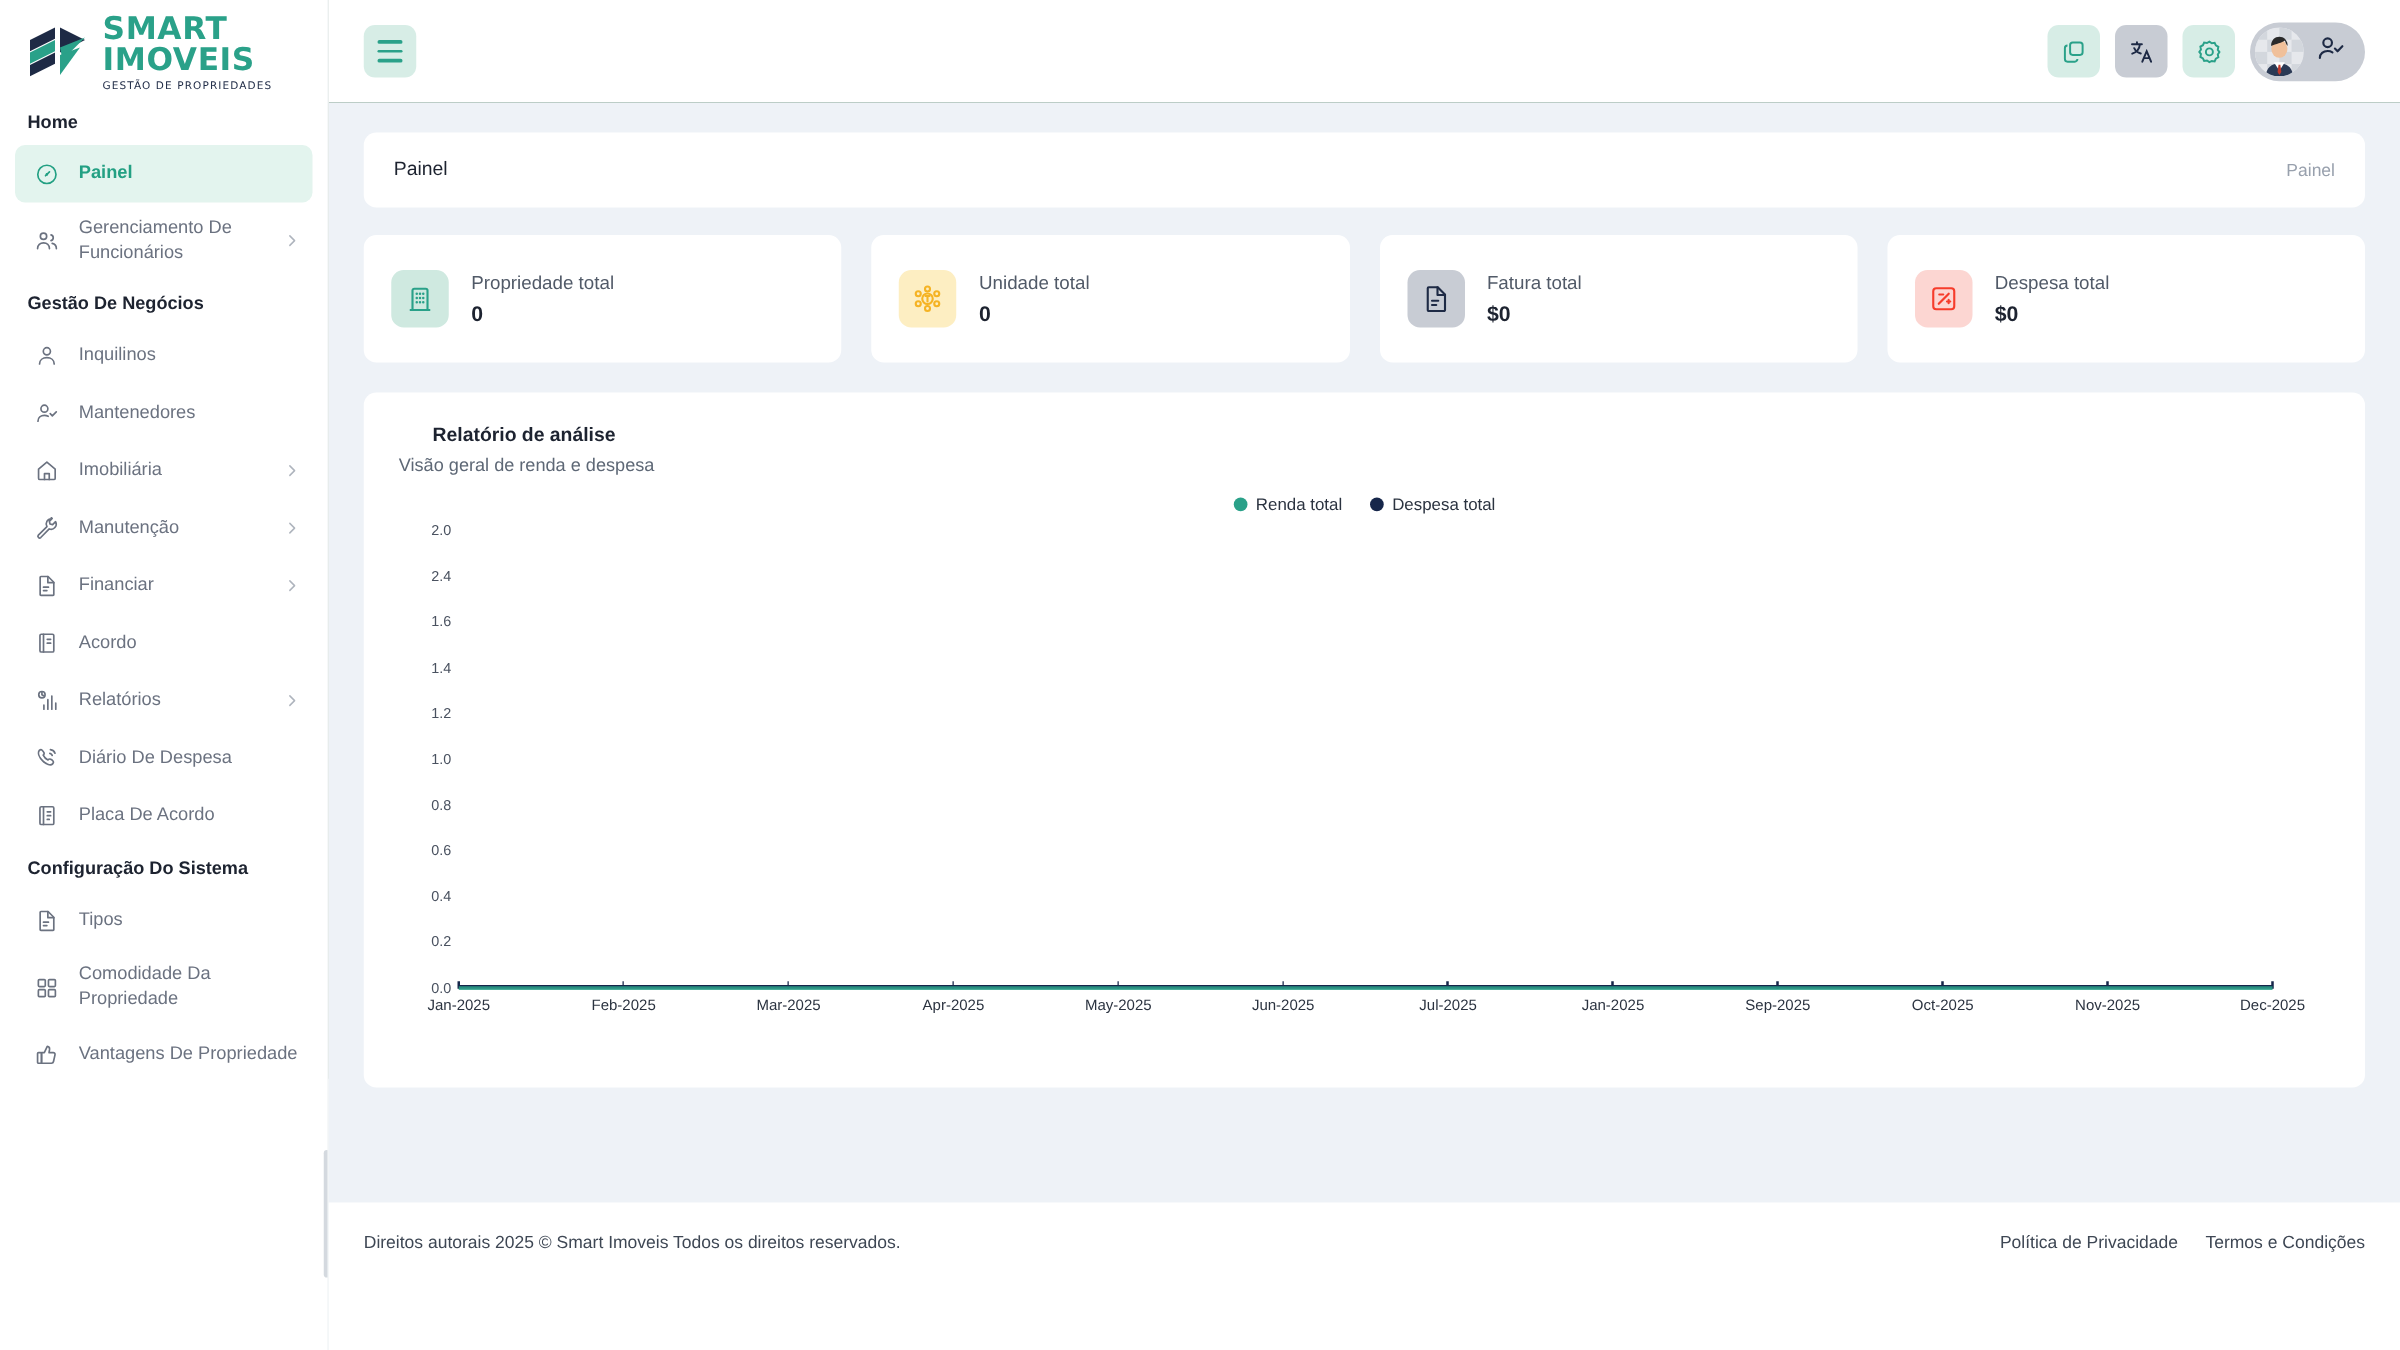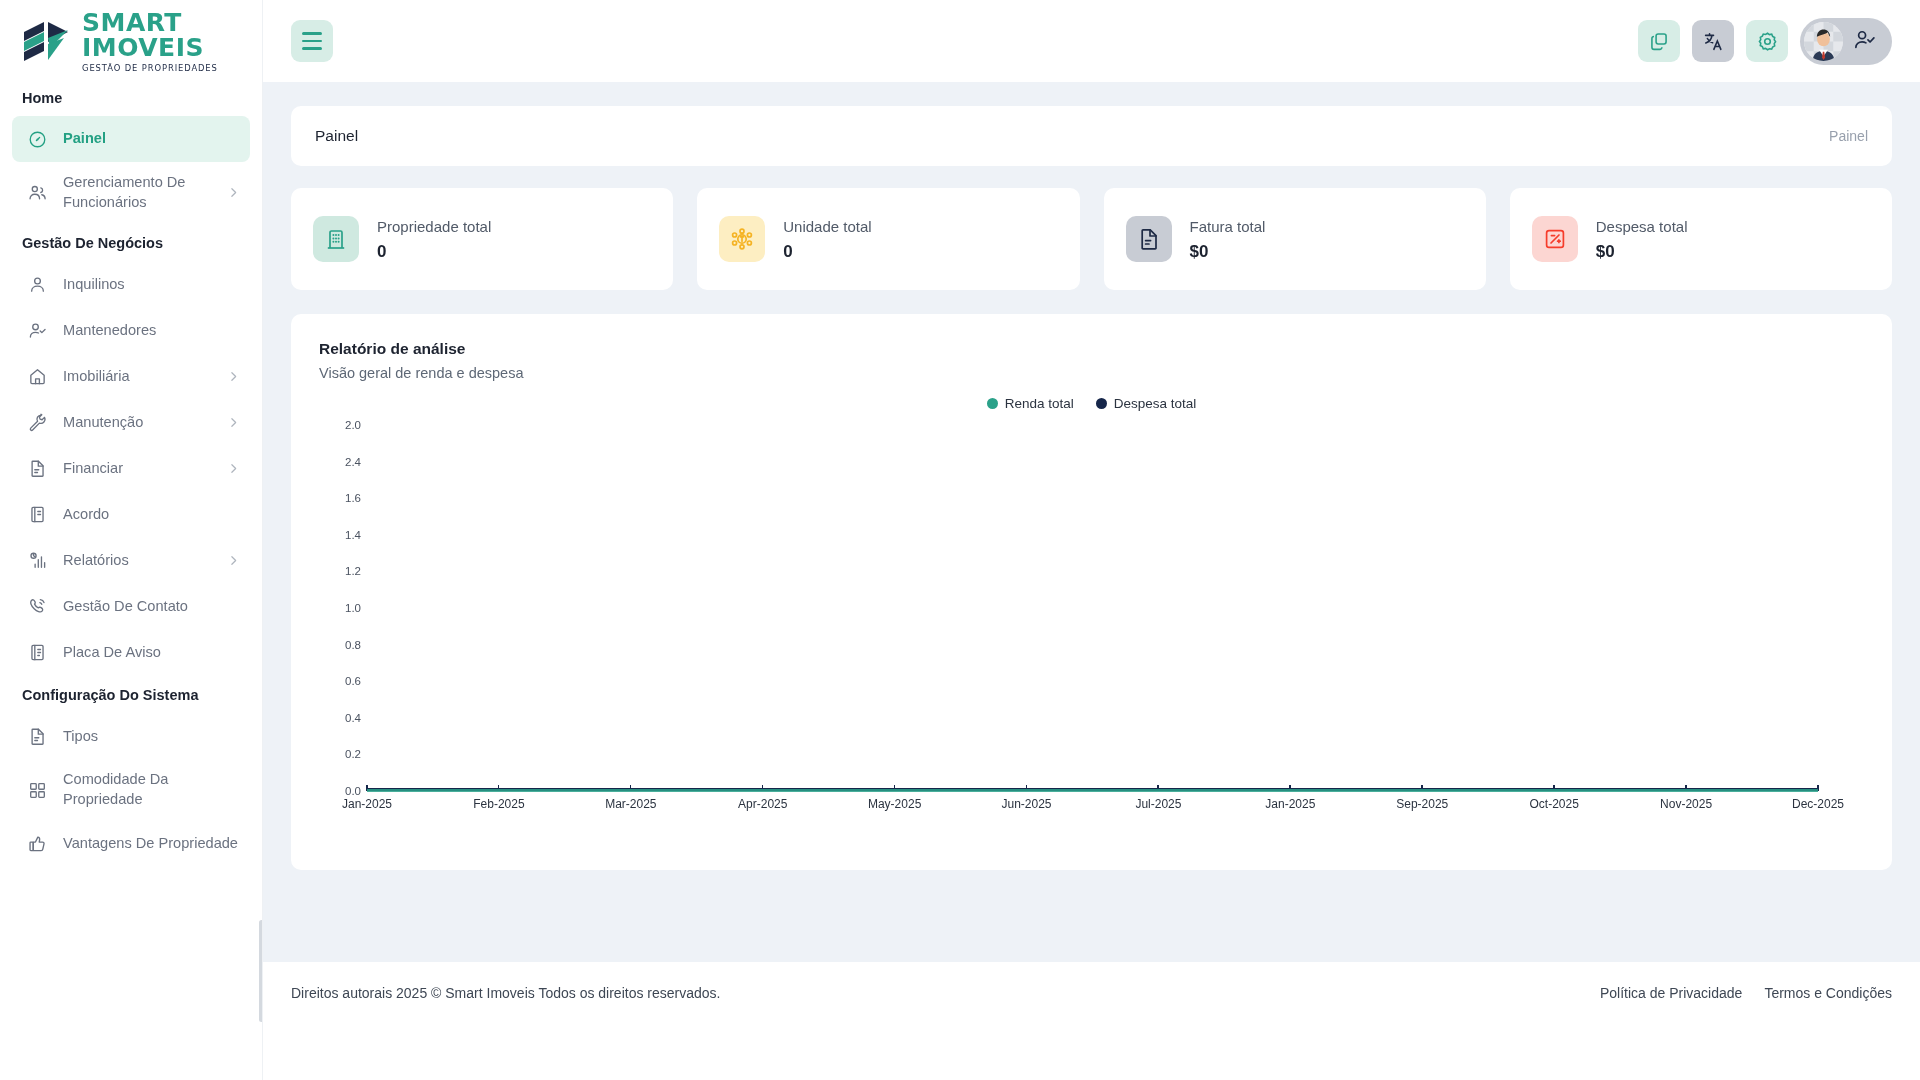--- a/index.html
+++ b/index.html
@@ -102,21 +102,21 @@
     width: 46px; height: 46px; border-radius: 10px; flex: none;
     display: flex; align-items: center; justify-content: center;
   }
   .card-label { font-size: 15px; color: #515a68; line-height: 1.5; }
   .card-value { font-size: 17px; color: #1d2330; font-weight: bold; margin-top: 4px; }
 
   .chart-card {
     margin: 24px 28px 0 28px; background: #fff; border-radius: 10px;
     height: 556px; padding: 26px 28px 18px 28px; position: relative;
   }
-  .chart-title { font-size: 15.5px; font-weight: bold; color: #1d2330; }
+  .chart-title { font-size: 15.5px; font-weight: bold; color: #1d2330; margin-left: 27px; }
   .chart-sub { font-size: 14.5px; color: #5e6876; margin-top: 7px; }
   .legend {
     display: flex; justify-content: center; gap: 22px; margin-top: 15px;
     font-size: 13.5px; color: #2b3340;
   }
   .legend-item { display: flex; align-items: center; gap: 7px; }
   .legend-dot { width: 11px; height: 11px; border-radius: 50%; display: block; }
 
   .plot { position: relative; margin-top: 14px; height: 390px; }
   .y-axis {
@@ -292,31 +292,31 @@
             </svg>
           </span>
         </div>
         <div class="nav-item">
           <span style="display: flex; flex: 0 0 auto;">
             <svg class="ico" width="19" height="19" viewBox="0 0 24 24" fill="none" stroke="currentColor" stroke-width="1.7" stroke-linecap="round" stroke-linejoin="round">
               <path d="M4.3 4.3c2.3-2 3.6.2 4.6 1.9.7 1.2.3 2-.6 2.8 1 2.2 2.6 3.8 4.8 4.8.8-.9 1.6-1.3 2.8-.6 1.7 1 3.9 2.3 1.9 4.6-2 2.3-6.4.6-10-3s-5.3-8-3.5-10.5z"></path>
               <path d="M15.6 3.4c2.2.3 3.9 1.5 4.6 3.6M15 7.2c1.2.3 2 .9 2.4 2"></path>
             </svg>
           </span>
-          <span class="label">Gestão De Contato</span>
+          <span class="label">Diário De Despesa</span>
         </div>
         <div class="nav-item">
           <span style="display: flex; flex: 0 0 auto;">
             <svg class="ico" width="19" height="19" viewBox="0 0 24 24" fill="none" stroke="currentColor" stroke-width="1.7" stroke-linecap="round" stroke-linejoin="round">
               <rect x="5" y="3" width="14" height="18" rx="1.4"></rect>
               <path d="M8.6 3v18"></path>
               <path d="M12.4 8.2h3.4M12.4 12h3.4M12.4 15.8h2"></path>
             </svg>
           </span>
-          <span class="label">Placa De Aviso</span>
+          <span class="label">Placa De Acordo</span>
         </div>
         <div class="nav-section">Configuração Do Sistema</div>
         <div class="nav-item">
           <span style="display: flex; flex: 0 0 auto;">
             <svg class="ico" width="19" height="19" viewBox="0 0 24 24" fill="none" stroke="currentColor" stroke-width="1.7" stroke-linecap="round" stroke-linejoin="round">
               <path d="M6 2.8h7.2L19 8.6V21a.8.8 0 0 1-.8.8H6A.8.8 0 0 1 5.2 21V3.6A.8.8 0 0 1 6 2.8z"></path>
               <path d="M13 2.8V9h6"></path>
               <path d="M8.6 13.6h5M8.6 17h3.4"></path>
             </svg>
           </span>

